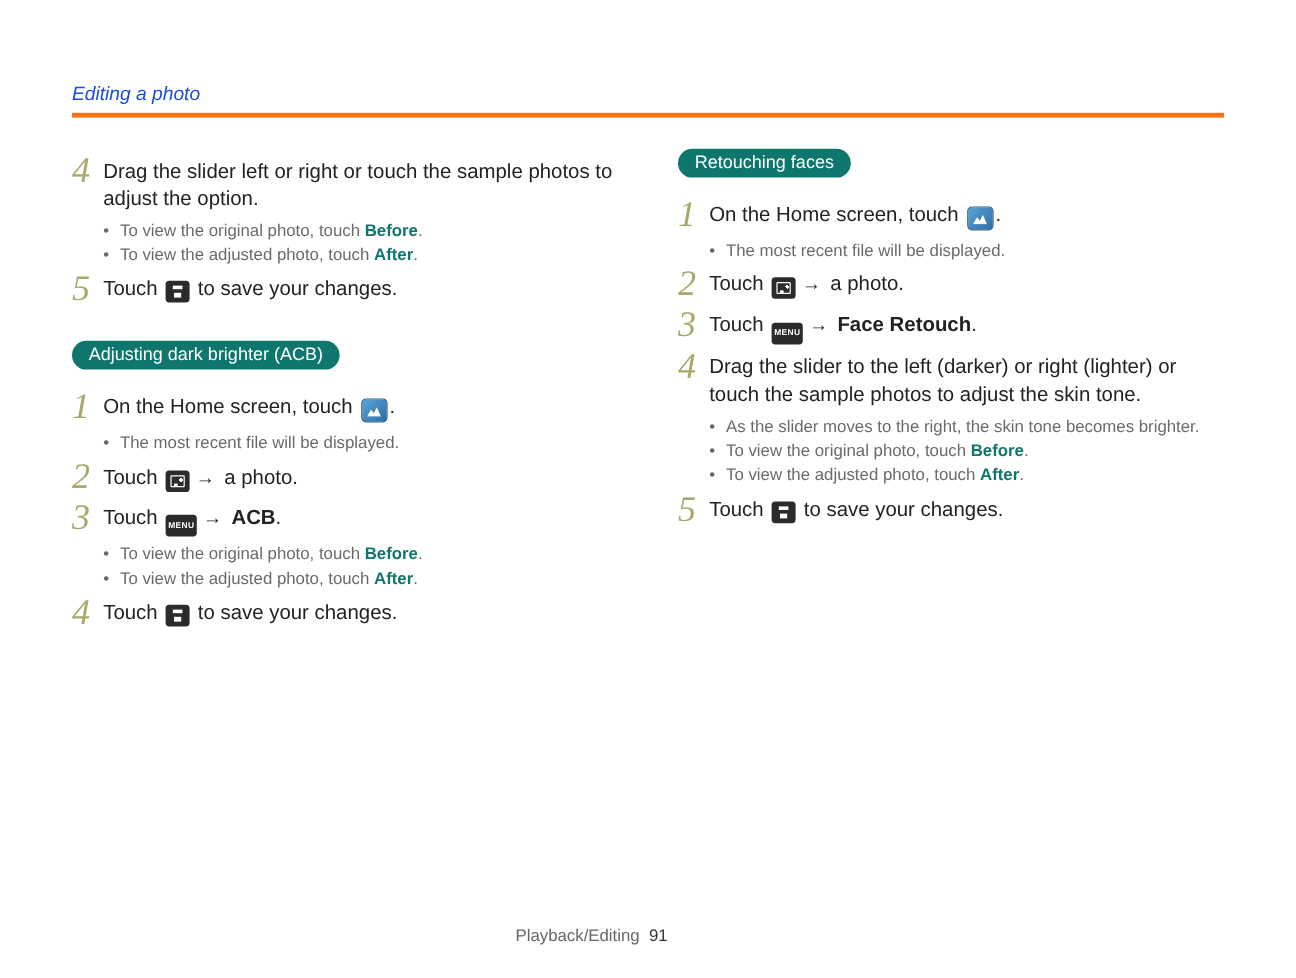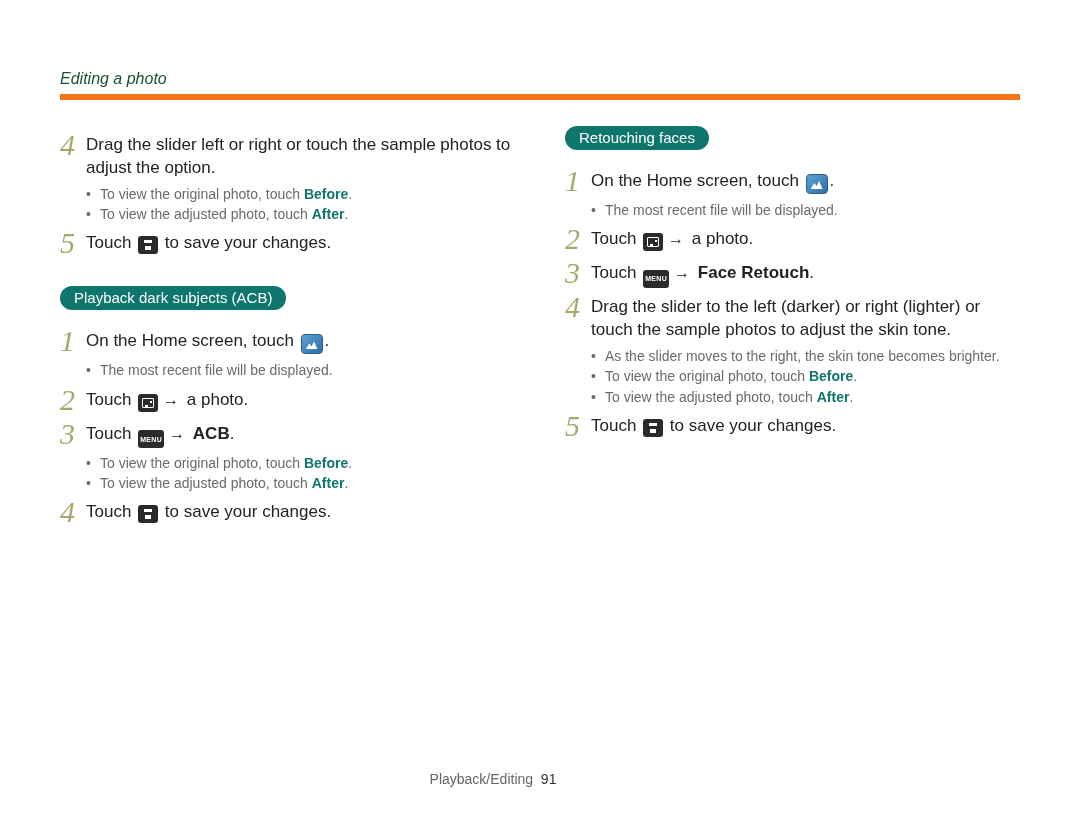--- a/index.html
+++ b/index.html
@@ -12,24 +12,24 @@
     color: #222;
   }
   .page {
     position: relative;
     width: 1080px;
     height: 815px;
     padding: 70px 60px 40px 60px;
     box-sizing: border-box;
   }
   .breadcrumb {
-    color: #14532d;
+    color: #1d4ed8;
     font-size: 16px;
     font-style: italic;
-    border-bottom: 6px solid #f97316;
+    border-bottom: 4px solid #f97316;
     padding-bottom: 6px;
     margin-bottom: 26px;
   }
   .columns {
     display: flex;
     gap: 50px;
   }
   .col {
     flex: 1;
   }
@@ -177,21 +177,21 @@
         <li><span>To view the adjusted photo, touch </span><b>After</b>.</li>
       </ul>
 
       <div class="step">
         <div class="num">5</div>
         <div class="step-body">
           <span>Touch </span><span class="icon save"></span><span> to save your changes.</span>
         </div>
       </div>
 
-      <div class="pill">Playback dark subjects (ACB)</div>
+      <div class="pill">Adjusting dark brighter (ACB)</div>
 
       <div class="step">
         <div class="num">1</div>
         <div class="step-body">
           <span>On the Home screen, touch </span><span class="icon home-photo"></span>.
         </div>
       </div>
       <ul class="sub">
         <li>The most recent file will be displayed.</li>
       </ul>

